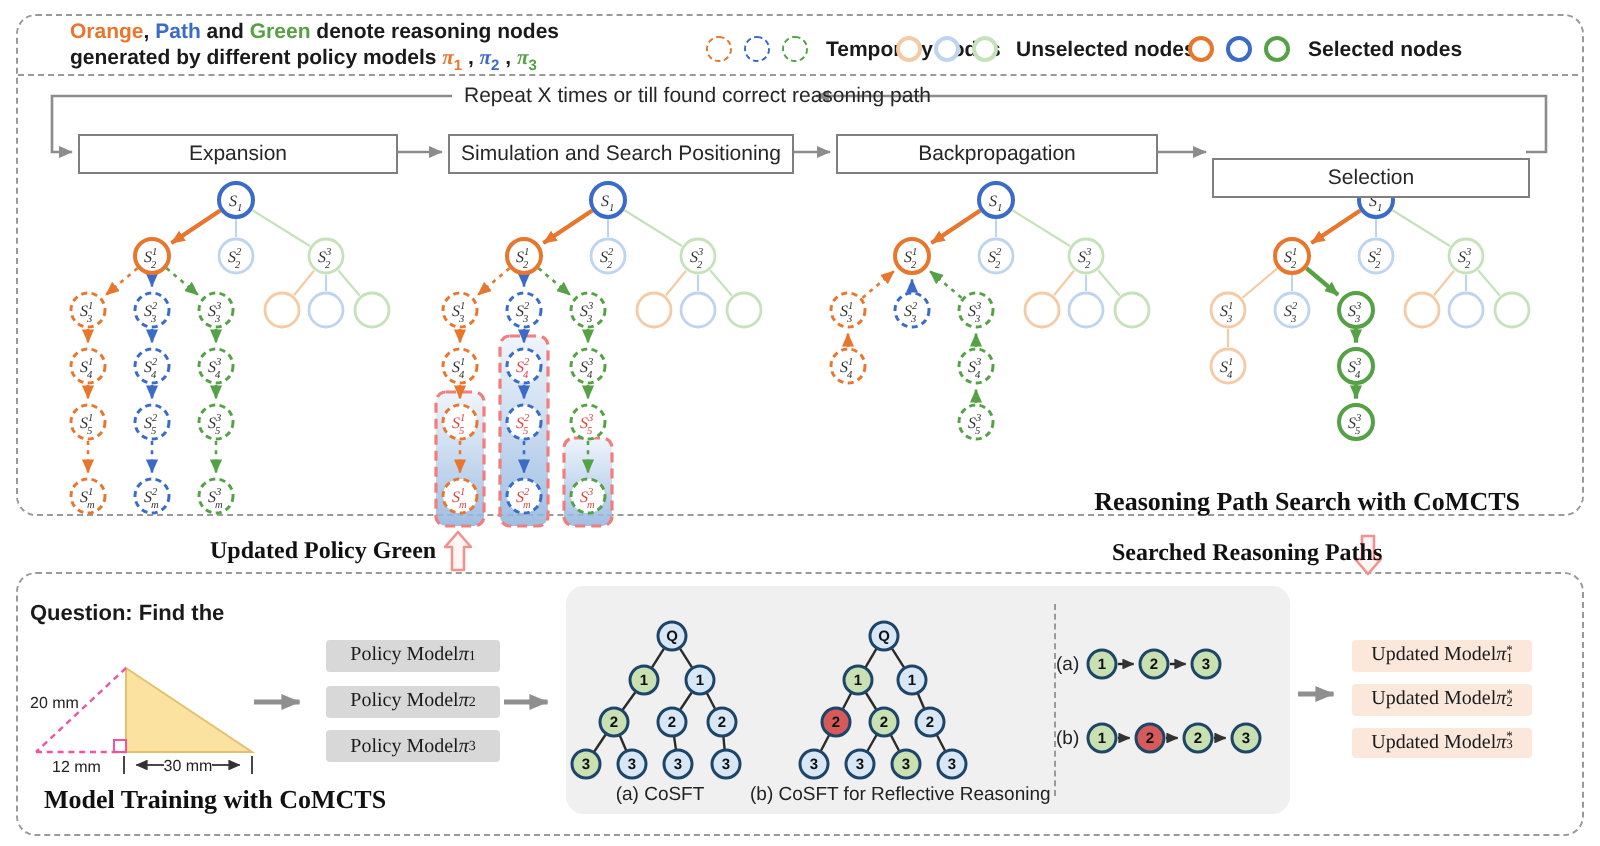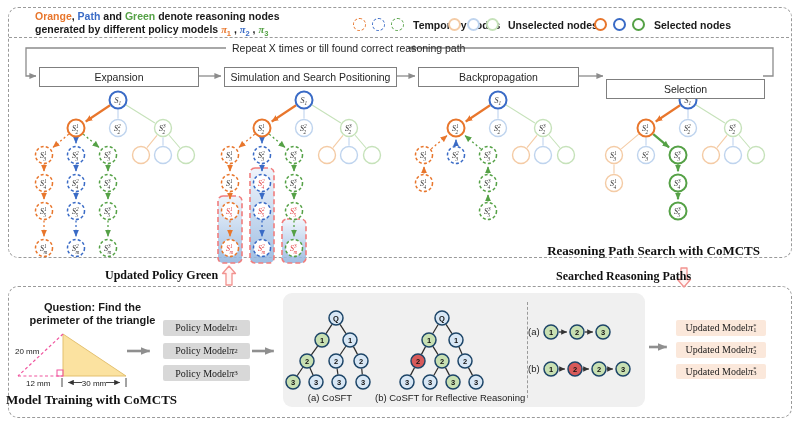--- a/index.html
+++ b/index.html
@@ -13,21 +13,21 @@
   .note{font-size:10.5px;font-weight:600;line-height:1.25;z-index:2;}
   .legend-row{display:flex;align-items:center;z-index:2;}
   .lc{width:13px;height:13px;border-radius:50%;box-sizing:border-box;margin-right:6px;background:#fff;}
   .legend-label{font-size:10.5px;font-weight:600;margin-left:3px;white-space:nowrap;}
   .bx{position:absolute;display:flex;align-items:center;justify-content:center;z-index:2;
       font-family:"Liberation Serif",serif;font-size:10px;color:#1a1a1a;border-radius:2px;white-space:nowrap;}
   .bx .pi{font-style:italic;}
   .bx sub{font-size:7px;}
   .ss{display:inline-block;vertical-align:-3px;line-height:0.6;font-size:6.5px;text-align:left;}
   .ss span{display:block;}
-  .qtext{font-size:11px;font-weight:600;text-align:center;line-height:1.2;z-index:2;}
+  .qtext{font-size:11px;font-weight:600;text-align:left;line-height:1.2;z-index:2;}
   .panel{background:#f0f0f0;border-radius:9px;z-index:0;}
   .paneltitle{font-size:10.5px;color:#8f8f8f;z-index:2;}
   .treecap{font-size:9.5px;color:#222;text-align:center;z-index:2;white-space:nowrap;}
   svg{position:absolute;top:0;left:0;z-index:1;pointer-events:none;}
   .repeatlbl{font-size:10.5px;color:#262626;z-index:2;white-space:nowrap;}
 </style>
 </head>
 <body>
 
 <div id="root">
@@ -71,25 +71,24 @@
   <div class="abs stage" style="left:418px;top:67px;width:159px;height:18px;">
       <span>Backpropagation</span>
     </div>
   <div class="abs stage" style="left:606px;top:79px;width:157px;height:18px;">
       <span>Selection</span>
     </div>
 
   <div class="abs serifb" style="left:535px;top:243px;width:225px;font-size:13px;text-align:right;z-index:2;">Reasoning Path Search with CoMCTS</div>
   <div class="abs serifb" style="left:105px;top:268px;font-size:12px;z-index:2;">Updated Policy Green</div>
   <div class="abs serifb" style="left:556px;top:269px;font-size:12px;z-index:2;">Searched Reasoning Paths</div>
-  <div class="abs serifb" style="left:6px;top:392px;font-size:13px;z-index:2;">Model Training with CoMCTS</div>
+  <div class="abs serifb" style="left:22px;top:392px;font-size:13px;z-index:2;">Model Training with CoMCTS</div>
 
   <div class="abs qtext" style="left:15px;top:301px;width:155px;">
     <div>Question: Find the</div>
-    <div>perimeter of the triangle</div>
   </div>
 
   <div class="abs panel" style="left:283px;top:293px;width:362px;height:114px;"></div>
   <div class="abs treecap" style="left:290px;top:392px;width:80px;">(a) CoSFT</div>
   <div class="abs treecap" style="left:375px;top:392px;width:148px;">(b) CoSFT for Reflective Reasoning</div>
   <div class="abs" style="left:527px;top:302px;height:96px;border-left:1.5px dashed #9a9a9a;z-index:2;"></div>
 
   <div id="boxes">
       <div class="bx" style="left: 163px; top: 319.5px; width: 87px; height: 16px; background: rgb(216, 216, 216);">
         <span>Policy Model </span>

